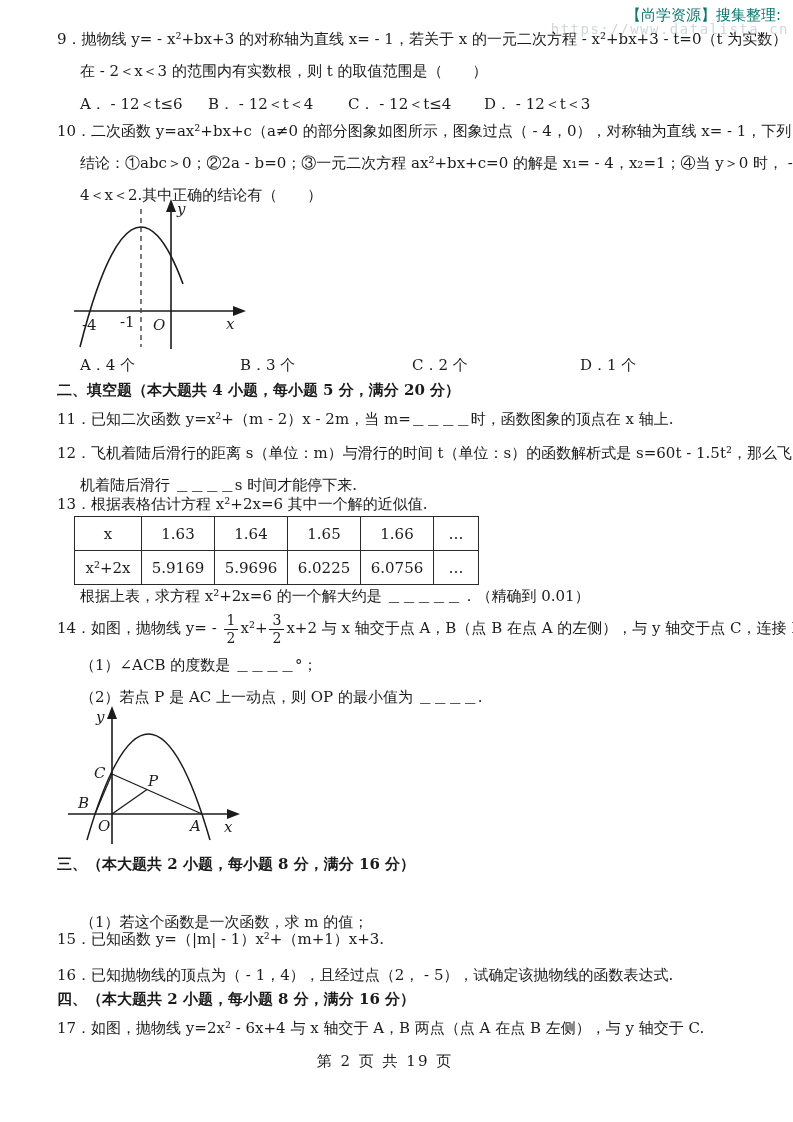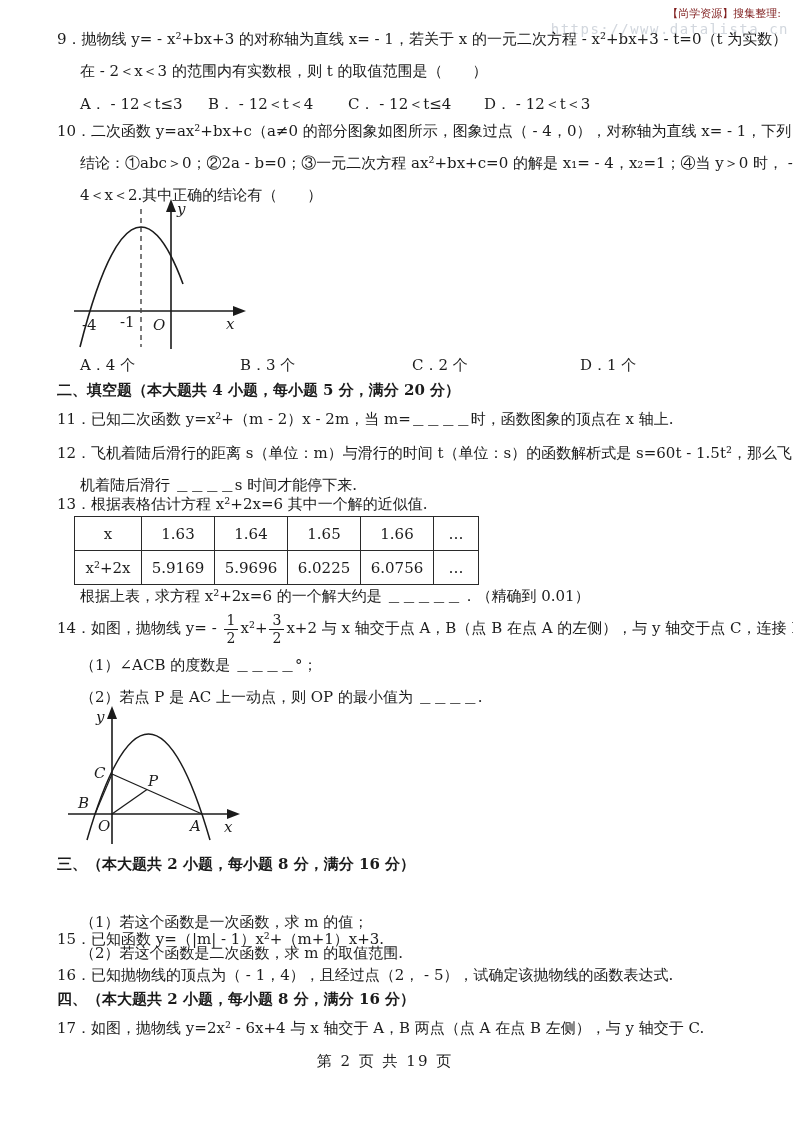--- a/index.html
+++ b/index.html
@@ -10,21 +10,21 @@
   }
   .abs { position:absolute; }
   .para { line-height:32px; padding-left:23px; text-indent:-23px; }
   .single { line-height:19px; }
   .sec { font-weight:700; line-height:20px; }
   .opts { display:flex; line-height:19px; }
   .opts span:nth-child(1){ width:128px; }
   .opts span:nth-child(2){ width:140px; }
   .opts span:nth-child(3){ width:136px; }
   
-  .wm1 { font-family:"DejaVu Sans","Liberation Sans",sans-serif; font-size:11px; color:#7f1d1d; }
+  .wm1 { font-family:"DejaVu Sans","Liberation Sans",sans-serif; font-size:15px; color:#0f766e; }
   .wm2 { font-family:"DejaVu Sans Mono","Liberation Mono",monospace; font-size:14px; letter-spacing:1.5px; color:#d2d7de; }
   
   table.est { border-collapse:collapse; }
   table.est td {
     border:1.6px solid #2a2a2a; text-align:center; padding:0;
     height:33px; font-size:15px;
   }
   td.c0 { width:66px; } td.cm { width:72px; } td.cl { width:44px; }
   
   .frac { display:inline-block; vertical-align:middle; text-align:center; line-height:1.05; font-size:14px; margin:0 2px; }
@@ -38,21 +38,21 @@
 </head>
 <body>
 
 <div class="page">
 
   <div class="abs wm1" style="top:6px; right:12px;">【尚学资源】搜集整理:</div>
   <div class="abs wm2" style="top:21px; right:4px;">https://www.datalista.cn</div>
 
   <div class="abs para" style="left:57px; top:23px; width:712px;">9．抛物线 y= - x²+bx+3 的对称轴为直线 x= - 1，若关于 x 的一元二次方程 - x²+bx+3 - t=0（t 为实数）在 - 2＜x＜3 的范围内有实数根，则 t 的取值范围是（　　）</div>
   <div class="abs opts" style="left:80px; top:95px; width:660px;">
-    <span>A． - 12＜t≤3</span>
+    <span>A． - 12＜t≤6</span>
     <span>B． - 12＜t＜4</span>
     <span>C． - 12＜t≤4</span>
     <span>D． - 12＜t＜3</span>
   </div>
 
   <div class="abs para" style="left:57px; top:115px; width:714px;">10．二次函数 y=ax²+bx+c（a≠0 的部分图象如图所示，图象过点（ - 4，0），对称轴为直线 x= - 1，下列结论：①abc＞0；②2a - b=0；③一元二次方程 ax²+bx+c=0 的解是 x₁= - 4，x₂=1；④当 y＞0 时， - 4＜x＜2.其中正确的结论有（　　）</div>
 
   <svg class="abs" style="left:68px; top:197px;" width="260" height="158" viewBox="0 0 260 158">
     <line x1="103" y1="152" x2="103" y2="10" stroke="#1b1b1b" stroke-width="1.6"></line>
     <polygon points="103,2 98,15 108,15" fill="#1b1b1b"></polygon>
@@ -125,21 +125,20 @@
     <text class="it" x="18" y="106">B</text>
     <text class="it" x="38" y="129">O</text>
     <text class="it" x="88" y="84">P</text>
     <text class="it" x="130" y="129">A</text>
     <text class="it" x="164" y="130">x</text>
   </svg>
 
   <div class="abs sec" style="left:57px; top:854px;">三、（本大题共 2 小题，每小题 8 分，满分 16 分）</div>
   <div class="abs single" style="left:57px; top:930px;">15．已知函数 y=（|m| - 1）x²+（m+1）x+3.</div>
   <div class="abs single" style="left:80px; top:913px;">（1）若这个函数是一次函数，求 m 的值；</div>
-  <div class="abs single" style="left:80px; top:944px;">（2）若这个函数是二次函数，求 m 的取值范围.</div>
   <div class="abs single" style="left:57px; top:966px;">16．已知抛物线的顶点为（ - 1，4），且经过点（2， - 5），试确定该抛物线的函数表达式.</div>
 
   <div class="abs sec" style="left:57px; top:989px;">四、（本大题共 2 小题，每小题 8 分，满分 16 分）</div>
   <div class="abs single" style="left:57px; top:1019px;">17．如图，抛物线 y=2x² - 6x+4 与 x 轴交于 A，B 两点（点 A 在点 B 左侧），与 y 轴交于 C.</div>
 
   <div class="abs footer" style="left:0; top:1052px; width:770px;">第 2 页 共 19 页</div>
 
 </div>
 
 </body></html>

